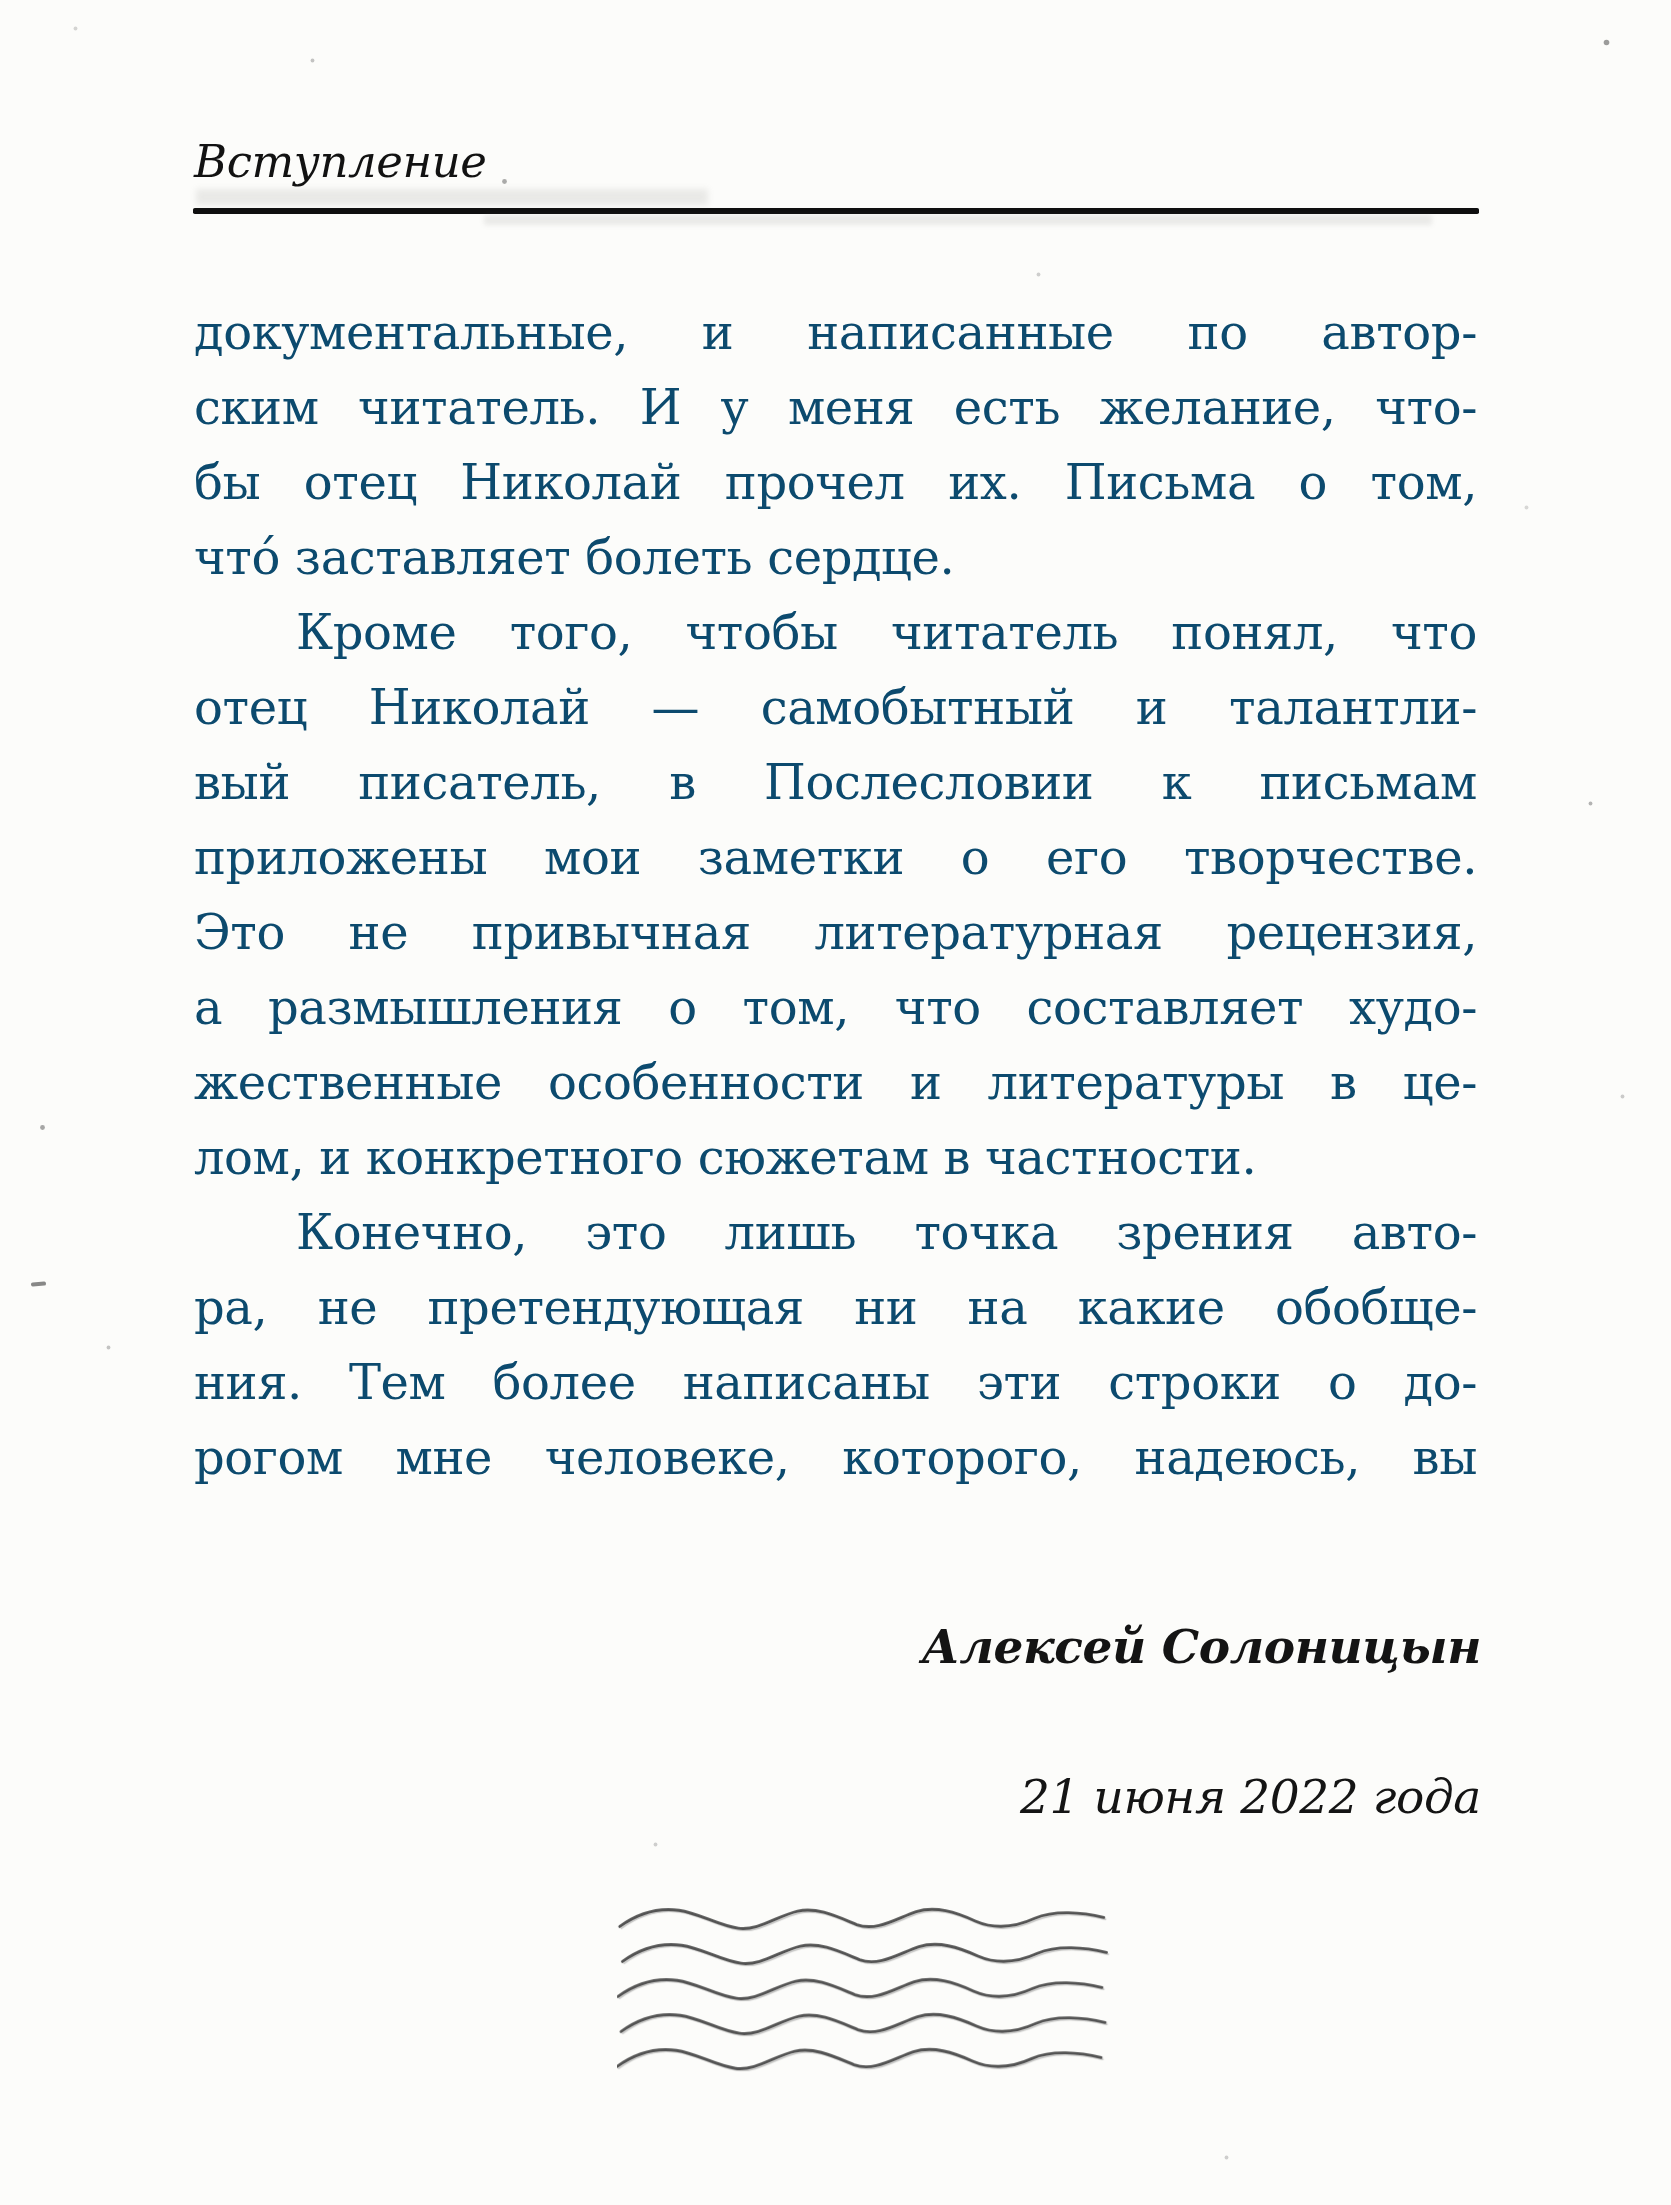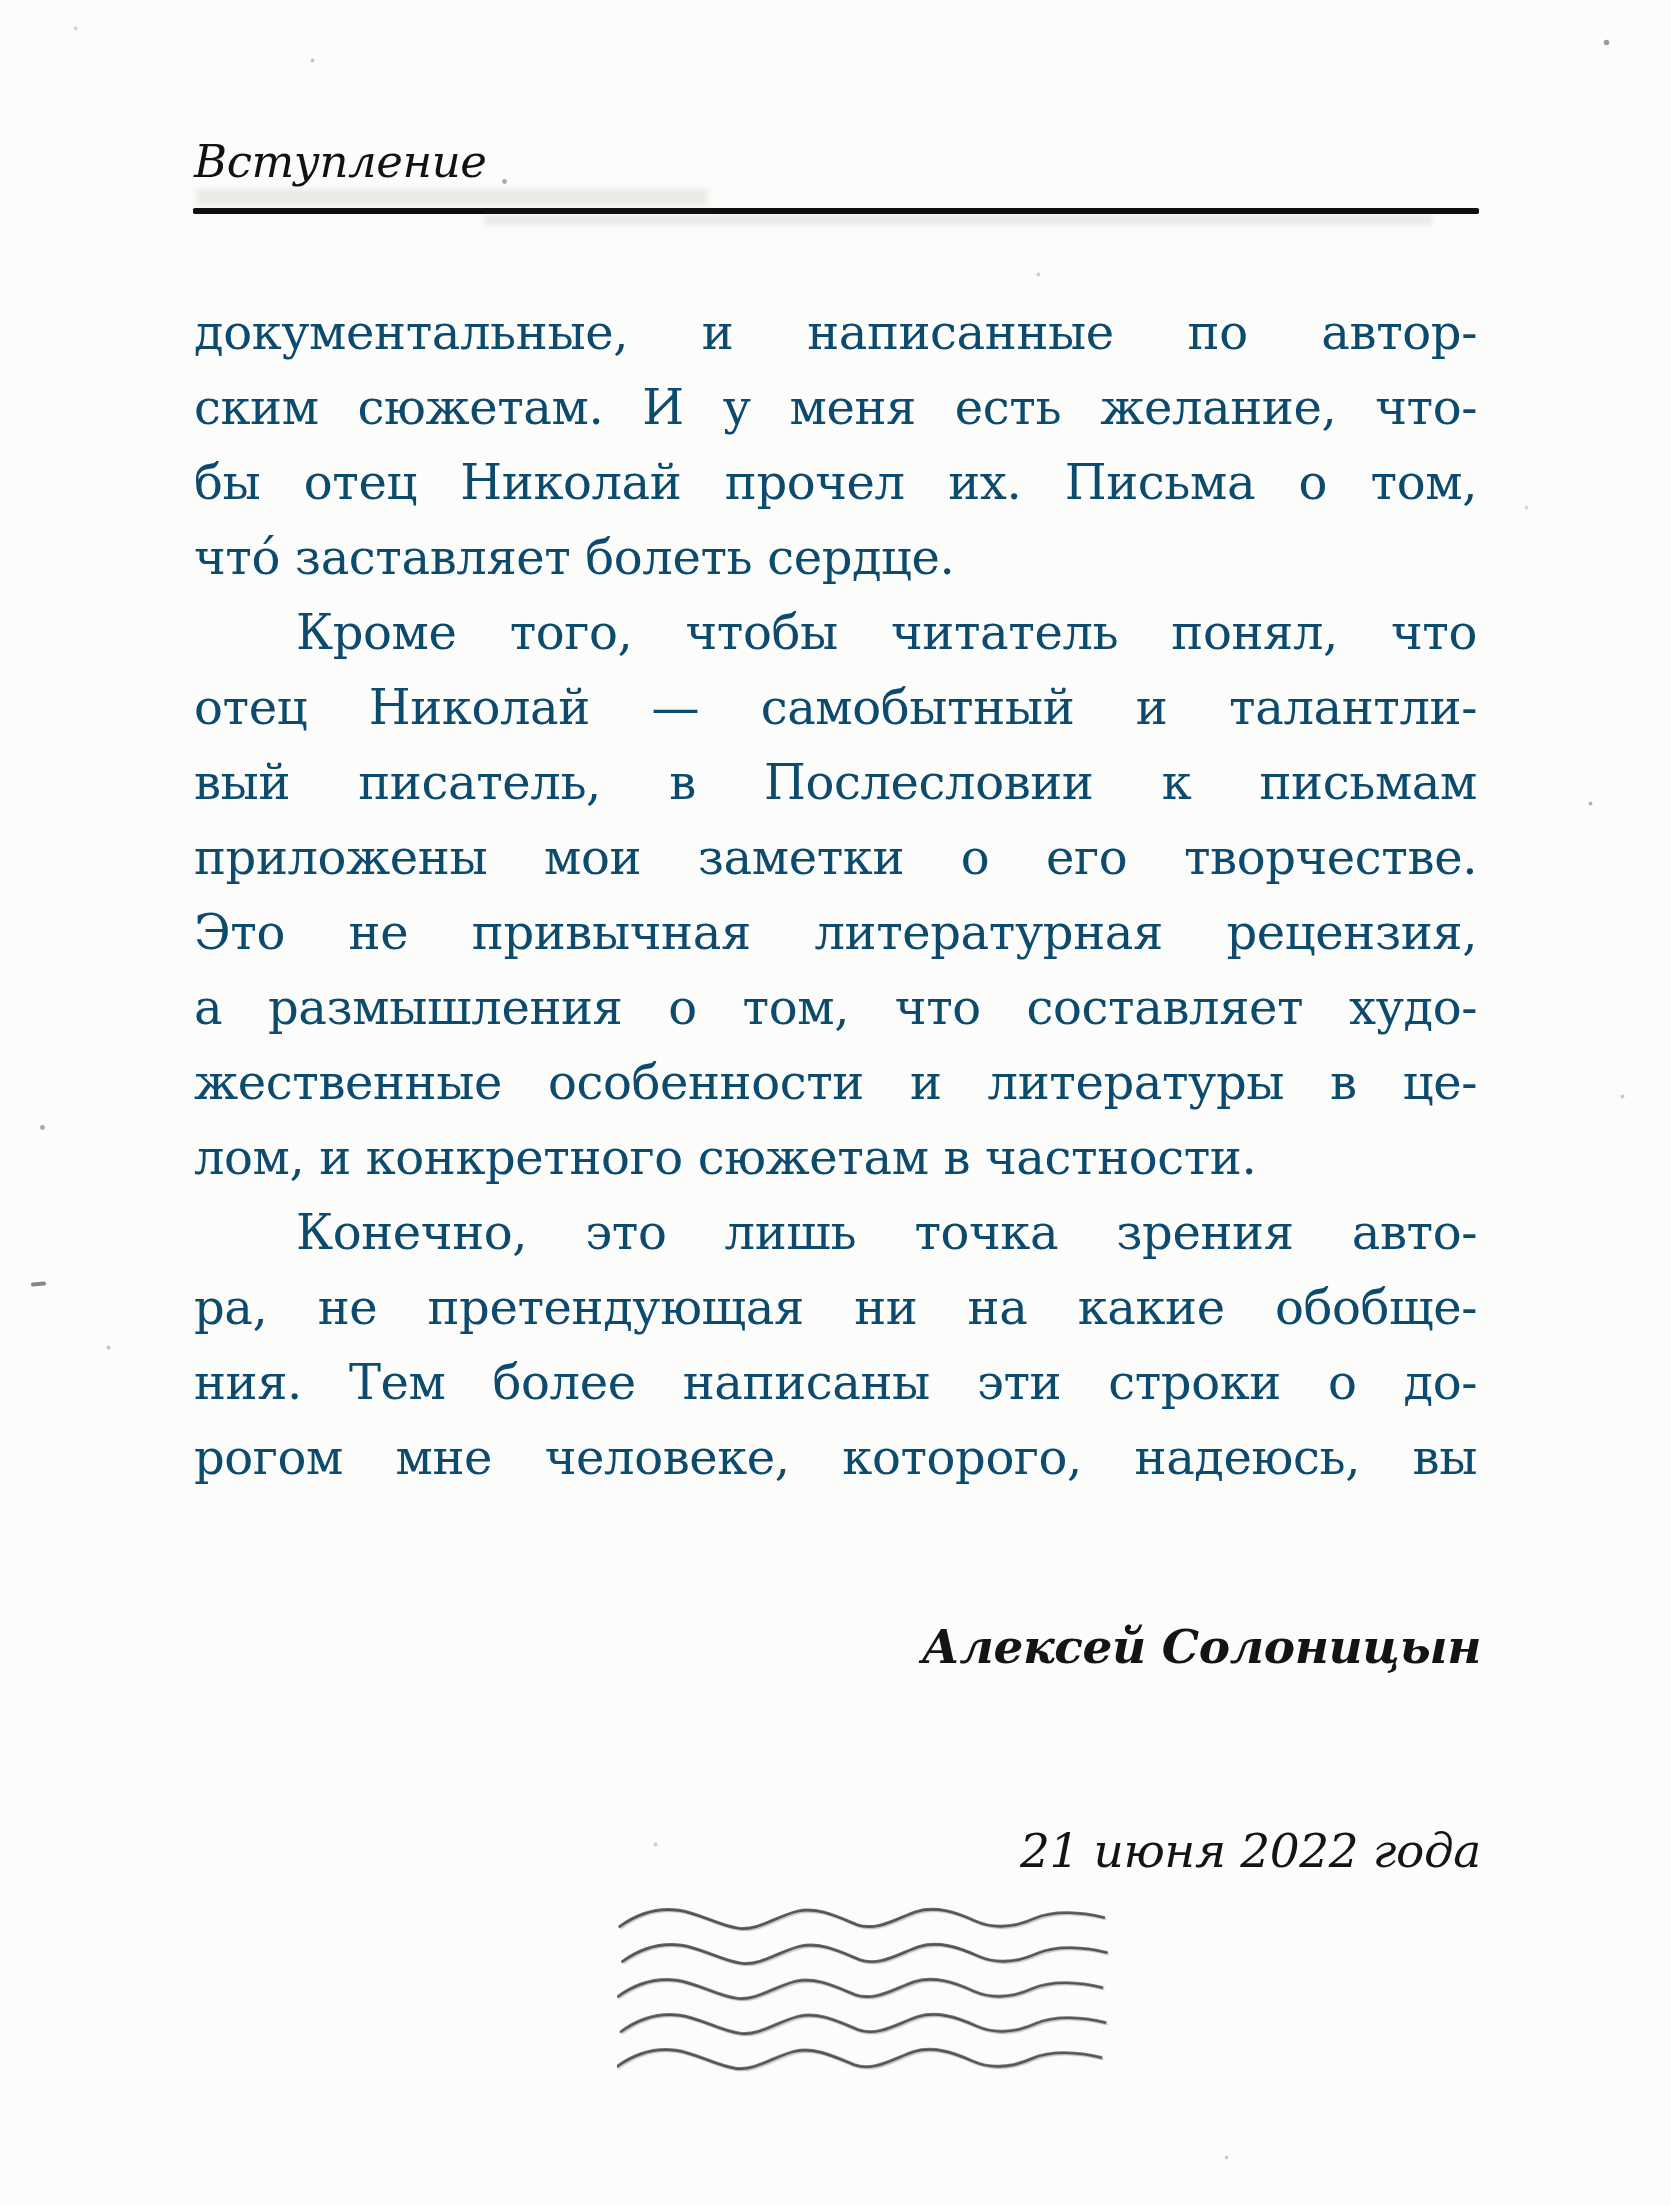--- a/index.html
+++ b/index.html
@@ -42,21 +42,21 @@
   }
   .line.endl{text-align-last:left;}
   .line.ind{padding-left:102px;}
   
   .sig-author,.sig-date{
     position:absolute;right:191px;width:1059px;
     text-align:right;font-style:italic;font-size:47px;line-height:75px;
     color:#141414;letter-spacing:-0.4px;
   }
   .sig-author{top:1609px;font-weight:bold;}
-  .sig-date{top:1813px;}
+  .sig-date{top:1759px;}
   
   .ornament{
     position:absolute;top:1904px;left:617px;width:494px;height:176px;
   }
   
   .noise{
     position:absolute;left:0;top:0;width:3.1px;height:3.1px;border-radius:50%;
     background:transparent;
     box-shadow:
       503px 180px 0 0.9px rgba(70,70,70,.45),
@@ -82,21 +82,21 @@
 <body>
 
 <div class="page">
 
   <div class="running-head">Вступление</div>
 
   <div class="header-rule"></div>
 
   <div class="body-text">
     <div class="line">документальные, и написанные по автор-</div>
-    <div class="line">ским сюжетам. И у меня есть желание, что-</div>
+    <div class="line">ским читатель. И у меня есть желание, что-</div>
     <div class="line">бы отец Николай прочел их. Письма о том,</div>
     <div class="line endl">что́ заставляет болеть сердце.</div>
     <div class="line ind">Кроме того, чтобы читатель понял, что</div>
     <div class="line">отец Николай — самобытный и талантли-</div>
     <div class="line">вый писатель, в Послесловии к письмам</div>
     <div class="line">приложены мои заметки о его творчестве.</div>
     <div class="line">Это не привычная литературная рецензия,</div>
     <div class="line">а размышления о том, что составляет худо-</div>
     <div class="line">жественные особенности и литературы в це-</div>
     <div class="line endl">лом, и конкретного сюжетам в частности.</div>

